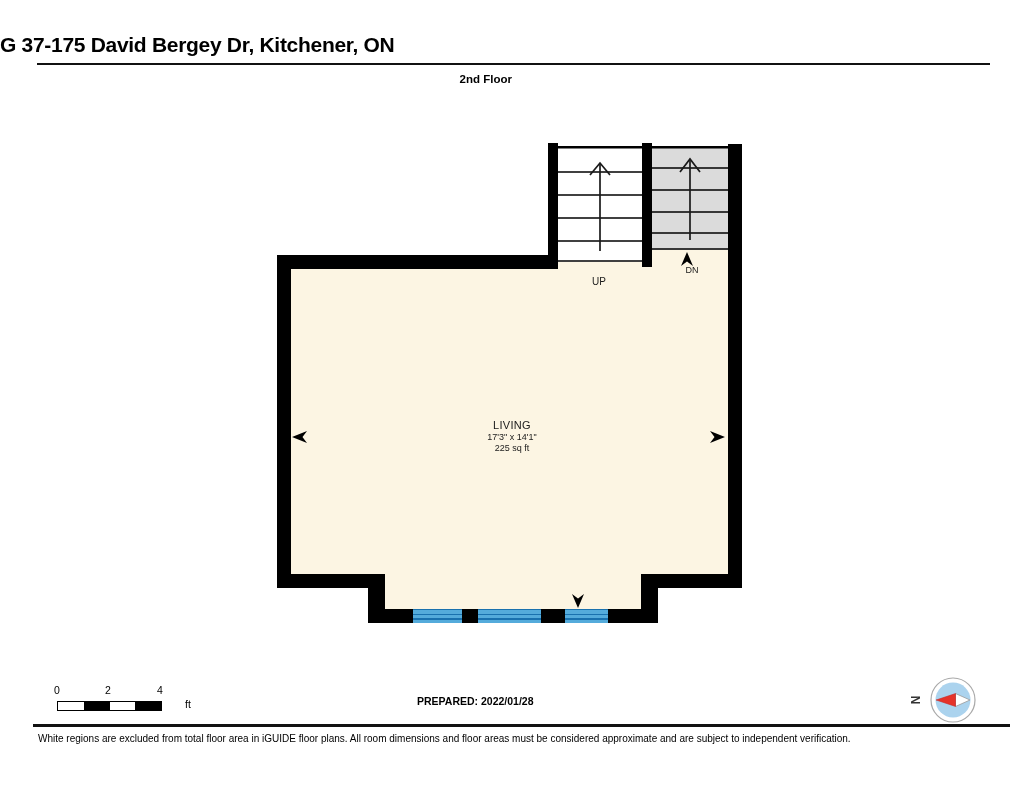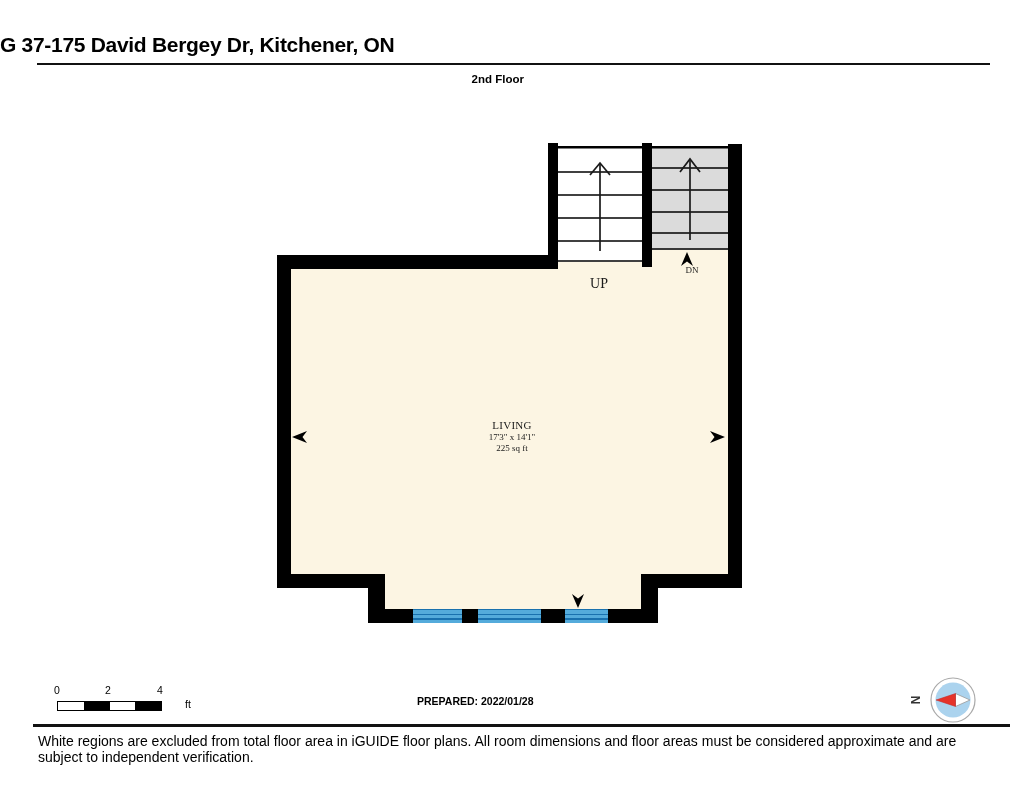--- a/index.html
+++ b/index.html
@@ -5,50 +5,50 @@
   html,body{margin:0;padding:0;background:#ffffff;}
   .page{position:relative;width:1024px;height:791px;background:#ffffff;
         font-family:"Liberation Sans",sans-serif;color:#000;overflow:hidden;}
   .abs{position:absolute;}
 
   
   .title{top:33px;left:0;width:1024px;
          font-size:21px;font-weight:bold;letter-spacing:-0.3px;}
   .title-rule{top:63px;left:37px;width:953px;height:2px;background:#111;}
   .floor-info{top:71px;left:0;width:1024px;display:flex;font-size:11.5px;line-height:17px;}
-  .floor-label{width:512px;text-align:right;font-weight:bold;padding-left:12px;}
+  .floor-label{width:512px;text-align:right;font-weight:bold;}
   .areas{margin-left:11px;}
 
   
   .floor{position:absolute;background:#FCF5E3;}
   .wall{position:absolute;background:#000;}
   .stair-svg{position:absolute;}
   .window{position:absolute;height:14px;
     background:linear-gradient(to bottom,
       #1971AE 0px,#1971AE 1.5px,#54ABDB 1.5px,#54ABDB 5px,
       #1971AE 5px,#1971AE 6.5px,#54ABDB 6.5px,#54ABDB 9.5px,
       #1971AE 9.5px,#1971AE 11px,#54ABDB 11px,#54ABDB 14px);}
   .marker{position:absolute;}
-  .plan-label{position:absolute;text-align:center;color:#1a1a1a;font-family:Liberation Serif, serif;}
+  .plan-label{position:absolute;text-align:center;color:#1a1a1a;}
   .room-label{left:437px;top:420px;width:150px;font-size:9px;line-height:11.5px;}
   .room-name{font-size:11px;letter-spacing:0.3px;}
-  .up-label{left:584px;top:276px;width:30px;font-size:14px;}
+  .up-label{left:584px;top:276px;width:30px;font-size:10px;}
   .dn-label{left:677px;top:265px;width:30px;font-size:9px;}
 
   
   .scale-tick{position:absolute;top:684px;width:20px;text-align:center;font-size:10.5px;}
   .scale-bar{position:absolute;left:57px;top:701px;width:103px;height:8px;
              border:1px solid #000;display:flex;}
   .scale-bar .seg{flex:1;}
   .seg-w{background:#fff;} .seg-b{background:#000;}
   .ft-label{position:absolute;left:185px;top:698px;font-size:10.5px;}
   .prepared{position:absolute;left:417px;top:695px;width:200px;
             font-weight:bold;font-size:10.5px;}
   .footer-rule{top:724px;left:33px;width:977px;height:3px;background:#111;}
-  .disclaimer{top:733px;left:38px;width:965px;font-size:14px;color:#000;}
+  .disclaimer{top:733px;left:38px;width:965px;font-size:10px;color:#000;}
 </style>
 </head>
 <body>
 
 <div class="page">
 
   <div class="abs title">G 37-175 David Bergey Dr, Kitchener, ON</div>
   <div class="abs title-rule"></div>
   <div class="abs floor-info">
     <div class="floor-label">2nd Floor</div>

